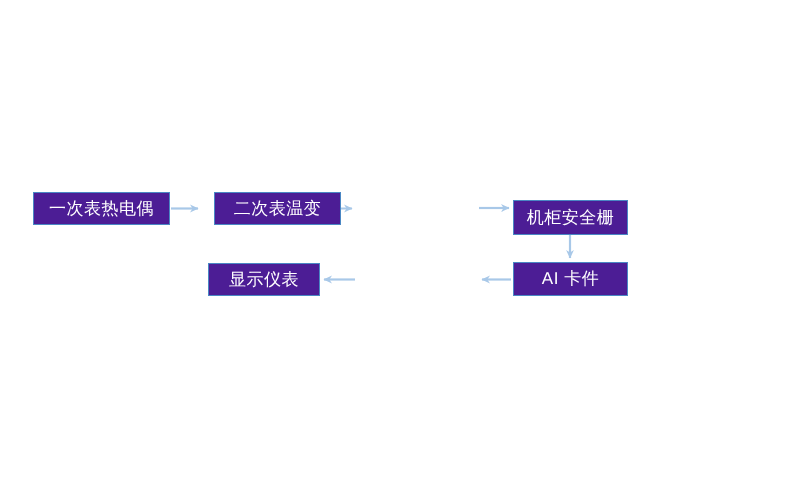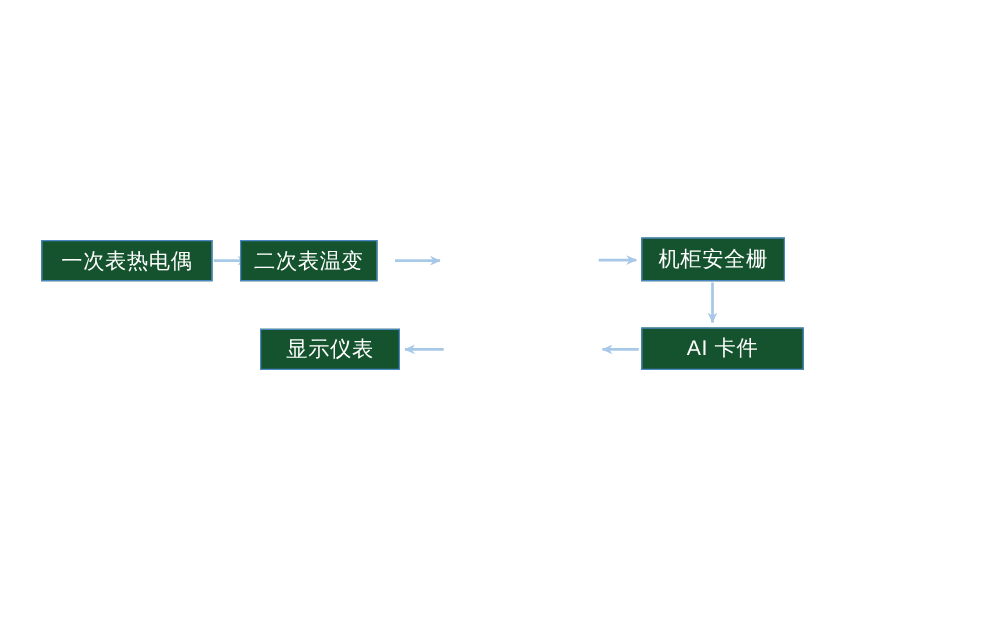--- a/index.html
+++ b/index.html
@@ -16,21 +16,21 @@
   }
   #canvas {
     position: relative;
     width: 800px;
     height: 500px;
     background: #ffffff;
   }
   .node {
     position: absolute;
     box-sizing: border-box;
-    background: #14532d;
+    background: #4c1d95;
     border: 1px solid #4a87c4;
     color: #ffffff;
     display: flex;
     align-items: center;
     justify-content: center;
     font-size: 17px;
     letter-spacing: 0.5px;
     line-height: 1;
     white-space: nowrap;
     font-weight: 400;
@@ -74,30 +74,30 @@
       <line x1="570" y1="226" x2="570" y2="258" marker-end="url(#ah-down)"></line>
       <line x1="511" y1="279.5" x2="482" y2="279.5" marker-end="url(#ah-left)"></line>
       <line x1="355" y1="279.5" x2="324" y2="279.5" marker-end="url(#ah-left)"></line>
     </g>
   </svg>
 
   <div class="node" style="left:33px; top:192px; width:137px; height:33px;">
     <span class="node-label">一次表热电偶</span>
   </div>
 
-  <div class="node" style="left:192px; top:192px; width:110px; height:33px;">
+  <div class="node" style="left:214px; top:192px; width:127px; height:33px;">
     <span class="node-label">二次表温变</span>
   </div>
 
 
-  <div class="node" style="left:513px; top:190px; width:115px; height:35px;">
+  <div class="node" style="left:513px; top:200px; width:115px; height:35px;">
     <span class="node-label">机柜安全栅</span>
   </div>
 
-  <div class="node" style="left:513px; top:262px; width:130px; height:34px;">
+  <div class="node" style="left:513px; top:262px; width:115px; height:34px;">
     <span class="node-label">AI 卡件</span>
   </div>
 
 
   <div class="node" style="left:208px; top:263px; width:112px; height:33px;">
     <span class="node-label">显示仪表</span>
   </div>
 
 </div>
 

